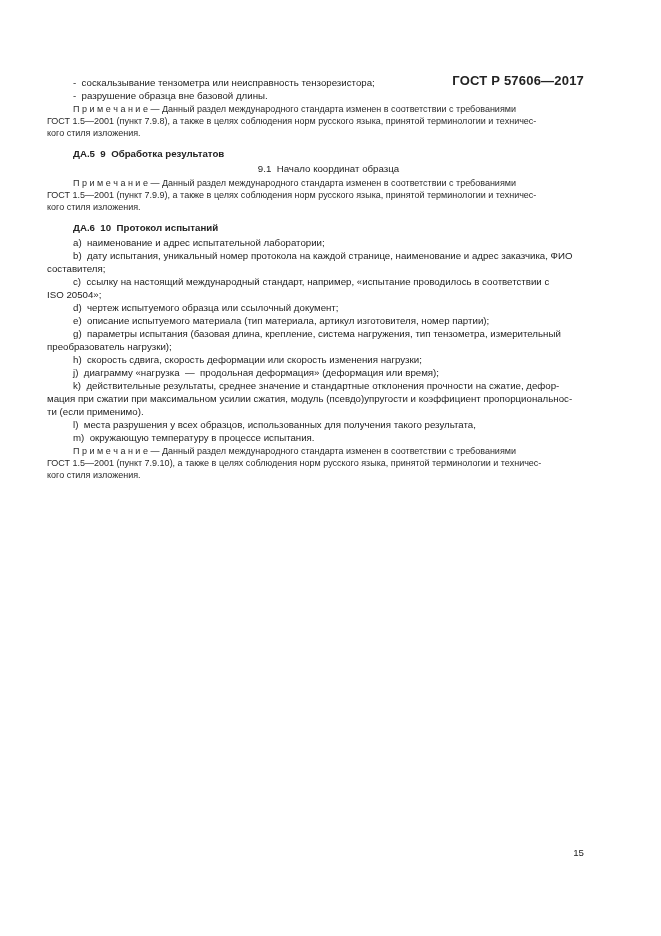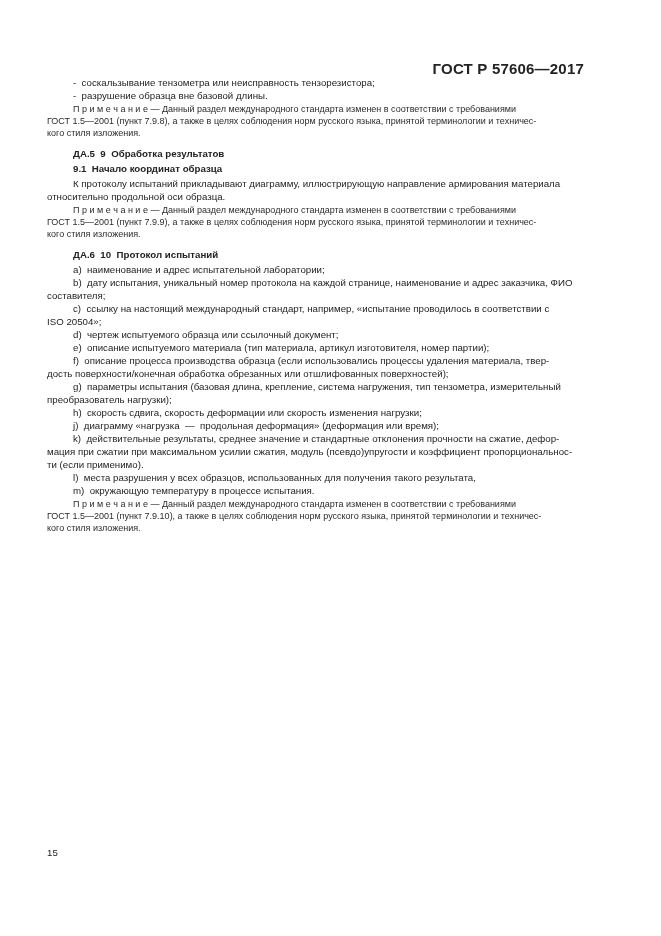--- a/index.html
+++ b/index.html
@@ -11,26 +11,26 @@
     position: relative;
     width: 661px;
     height: 936px;
     background: #ffffff;
     font-family: "Liberation Sans", sans-serif;
     color: #232323;
     overflow: hidden;
   }
   .doc-header {
     position: absolute;
-    top: 62px;
+    top: 74px;
     left: 47px;
     width: 537px;
     text-align: right;
     font-weight: bold;
-    font-size: 15px;
+    font-size: 13px;
     line-height: 13px;
     letter-spacing: 0.2px;
   }
   .content {
     position: absolute;
     top: 76px;
     left: 47px;
     width: 537px;
     font-size: 9.7px;
     line-height: 13px;
@@ -48,30 +48,31 @@
     line-height: 12px;
     margin: 1px 0 !important;
     color: #2b2b2b;
   }
   .heading {
     font-weight: bold;
     margin-top: 8px !important;
     margin-bottom: 2px !important;
   }
   .subheading {
-    font-weight: bold;
+    font-weight: normal;
     margin-top: 2px !important;
     margin-bottom: 2px !important;
+    text-align: center;
   }
   .page-number {
     position: absolute;
     top: 846px;
     left: 47px;
     width: 537px;
-    text-align: left;
+    text-align: right;
     font-size: 9.7px;
     line-height: 13px;
   }
 </style>
 </head>
 <body>
 
 <div class="page">
 
   <div class="doc-header">ГОСТ Р 57606—2017</div>
@@ -81,39 +82,35 @@
     <p class="bullet-line">-  соскальзывание тензометра или неисправность тензорезистора;</p>
     <p class="bullet-line">-  разрушение образца вне базовой длины.</p>
 
     <p class="note">П р и м е ч а н и е — Данный раздел международного стандарта изменен в соответствии с требованиями
 ГОСТ 1.5—2001 (пункт 7.9.8), а также в целях соблюдения норм русского языка, принятой терминологии и техничес-
 кого стиля изложения.</p>
 
     <p class="heading">ДА.5  9  Обработка результатов</p>
     <p class="subheading">9.1  Начало координат образца</p>
 
-    <p>К протоколу испытаний прикладывают диаграмму, иллюстрирующую направление армирования материала
-относительно продольной оси образца.</p>
 
     <p class="note">П р и м е ч а н и е — Данный раздел международного стандарта изменен в соответствии с требованиями
 ГОСТ 1.5—2001 (пункт 7.9.9), а также в целях соблюдения норм русского языка, принятой терминологии и техничес-
 кого стиля изложения.</p>
 
     <p class="heading">ДА.6  10  Протокол испытаний</p>
 
 
     <p>a)  наименование и адрес испытательной лаборатории;</p>
     <p>b)  дату испытания, уникальный номер протокола на каждой странице, наименование и адрес заказчика, ФИО
 составителя;</p>
     <p>c)  ссылку на настоящий международный стандарт, например, «испытание проводилось в соответствии с
 ISO 20504»;</p>
     <p>d)  чертеж испытуемого образца или ссылочный документ;</p>
     <p>e)  описание испытуемого материала (тип материала, артикул изготовителя, номер партии);</p>
-    <p>f)  описание процесса производства образца (если использовались процессы удаления материала, твер-
-дость поверхности/конечная обработка обрезанных или отшлифованных поверхностей);</p>
     <p>g)  параметры испытания (базовая длина, крепление, система нагружения, тип тензометра, измерительный
 преобразователь нагрузки);</p>
     <p>h)  скорость сдвига, скорость деформации или скорость изменения нагрузки;</p>
     <p>j)  диаграмму «нагрузка  —  продольная деформация» (деформация или время);</p>
     <p>k)  действительные результаты, среднее значение и стандартные отклонения прочности на сжатие, дефор-
 мация при сжатии при максимальном усилии сжатия, модуль (псевдо)упругости и коэффициент пропорциональнос-
 ти (если применимо).</p>
     <p>l)  места разрушения у всех образцов, использованных для получения такого результата,</p>
     <p>m)  окружающую температуру в процессе испытания.</p>
 

